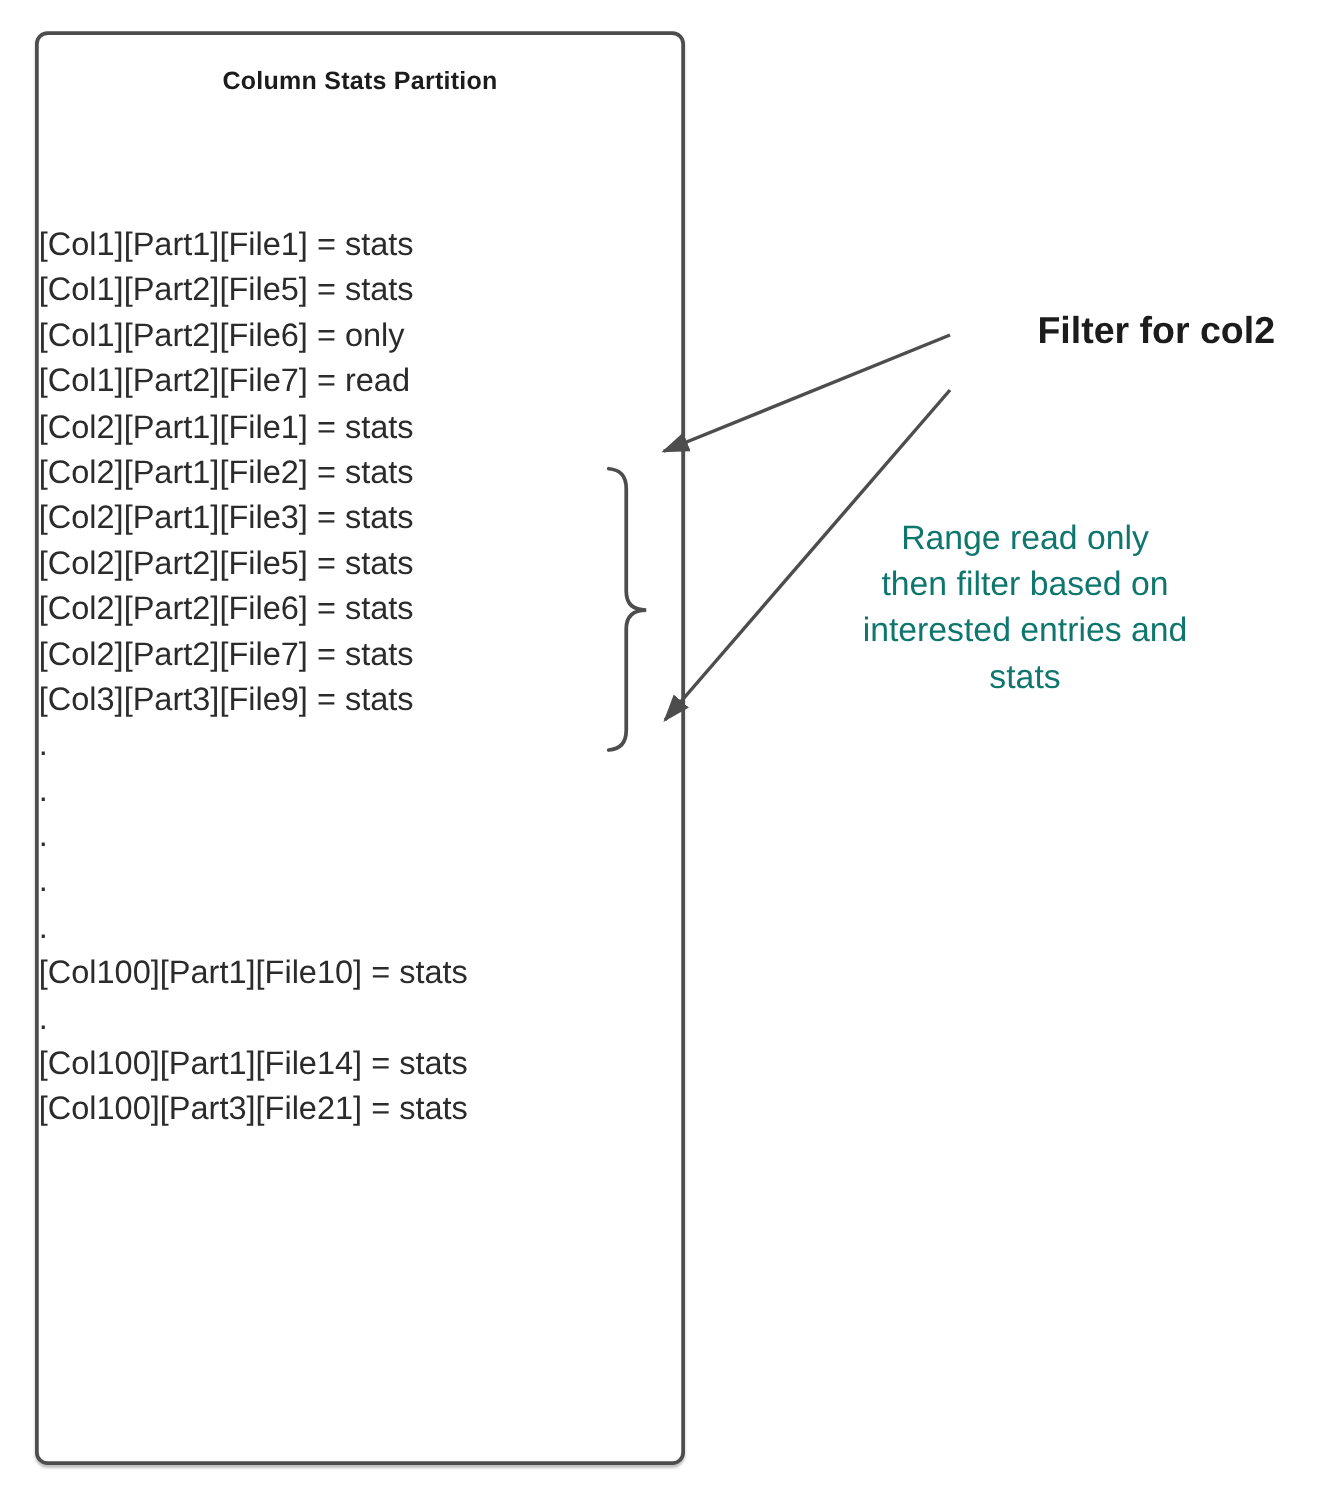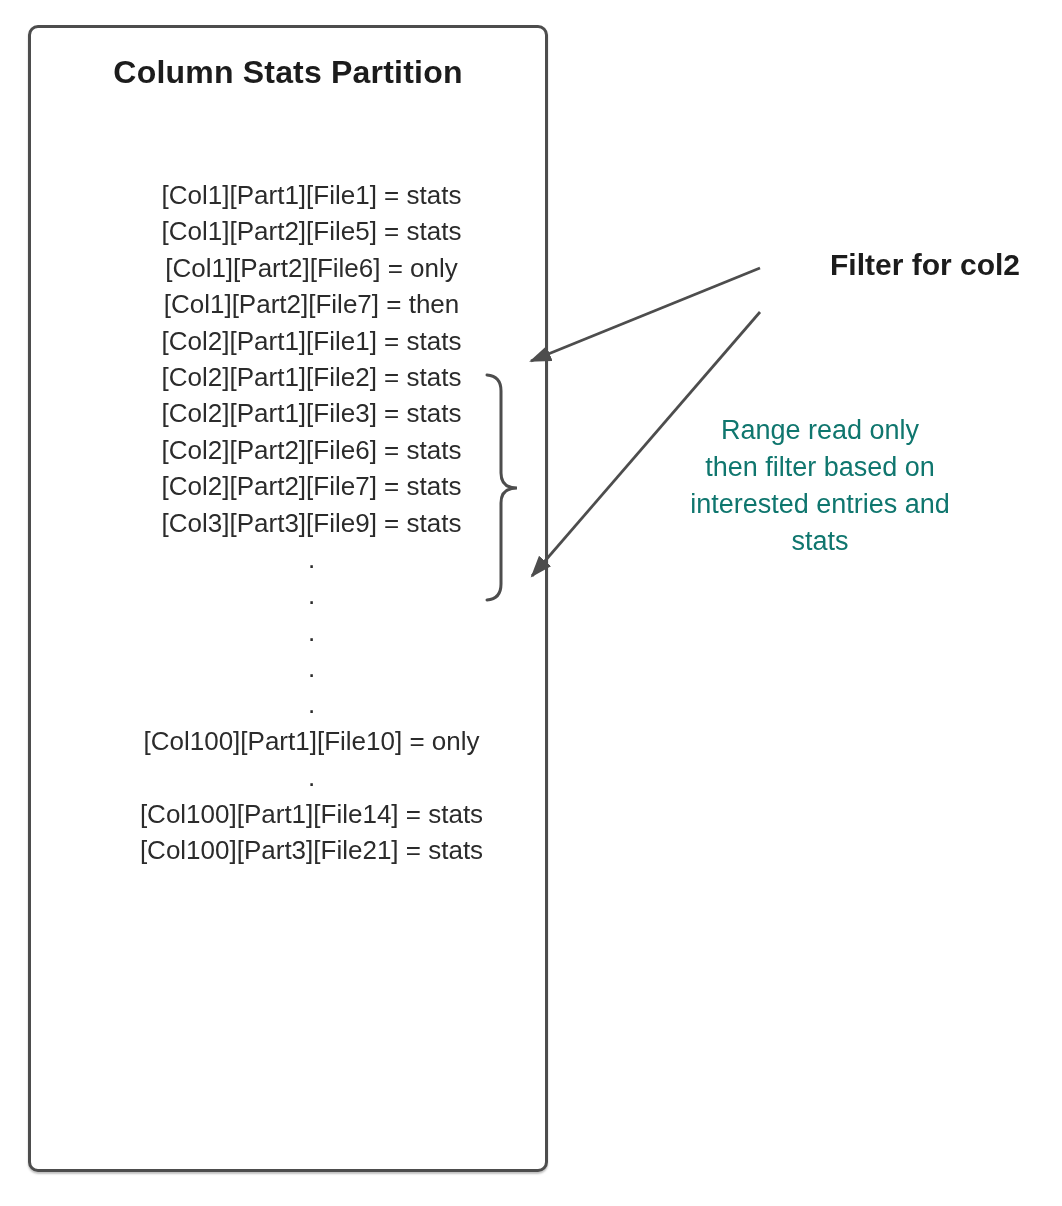--- a/index.html
+++ b/index.html
@@ -26,39 +26,37 @@
     border-radius: 10px;
     background: #ffffff;
     box-shadow: 0 2px 2px rgba(77,77,77,0.35);
   }
   .box-title {
     position: absolute;
     top: 26px;
     left: 0;
     width: 100%;
     text-align: center;
-    font-size: 32px;
+    font-size: 20px;
     font-weight: bold;
     letter-spacing: 0.2px;
     color: #1c1c1c;
   }
   .entries {
     position: absolute;
     top: 149px;
     left: 0;
     width: 100%;
   }
   .entry {
     height: 36.4px;
     line-height: 36.4px;
     font-size: 26px;
-    text-align: center;
     white-space: pre;
     color: #2b2b2b;
-    padding-left: 47px;
   }
   .overlay-svg {
     position: absolute;
     left: 0;
     top: 0;
     width: 1062px;
     height: 1206px;
     pointer-events: none;
   }
   .filter-label {
@@ -86,33 +84,34 @@
 <body>
 
 <div class="canvas">
 
   <div class="stats-box">
     <div class="box-title">Column Stats Partition</div>
     <div class="entries">
         <div class="entry">[Col1][Part1][File1] = stats</div>
         <div class="entry">[Col1][Part2][File5] = stats</div>
         <div class="entry">[Col1][Part2][File6] = only</div>
-        <div class="entry">[Col1][Part2][File7] = then</div>
+        <div class="entry">[Col1][Part2][File7] = read</div>
         <div class="entry">[Col2][Part1][File1] = stats</div>
         <div class="entry">[Col2][Part1][File2] = stats</div>
         <div class="entry">[Col2][Part1][File3] = stats</div>
+        <div class="entry">[Col2][Part2][File5] = stats</div>
         <div class="entry">[Col2][Part2][File6] = stats</div>
         <div class="entry">[Col2][Part2][File7] = stats</div>
         <div class="entry">[Col3][Part3][File9] = stats</div>
         <div class="entry">.</div>
         <div class="entry">.</div>
         <div class="entry">.</div>
         <div class="entry">.</div>
         <div class="entry">.</div>
-        <div class="entry">[Col100][Part1][File10] = only</div>
+        <div class="entry">[Col100][Part1][File10] = stats</div>
         <div class="entry">.</div>
         <div class="entry">[Col100][Part1][File14] = stats</div>
         <div class="entry">[Col100][Part3][File21] = stats</div>
       </div>
   </div>
 
   <svg class="overlay-svg" width="1062" height="1206" viewBox="0 0 1062 1206" xmlns="http://www.w3.org/2000/svg">
     <defs>
       <marker id="arrowhead" markerUnits="userSpaceOnUse" markerWidth="24" markerHeight="18" refX="20" refY="8" orient="auto">
         <path d="M0,0 L22,8 L0,16 Z" class="ann-fill" fill="#4d4d4d"></path>

